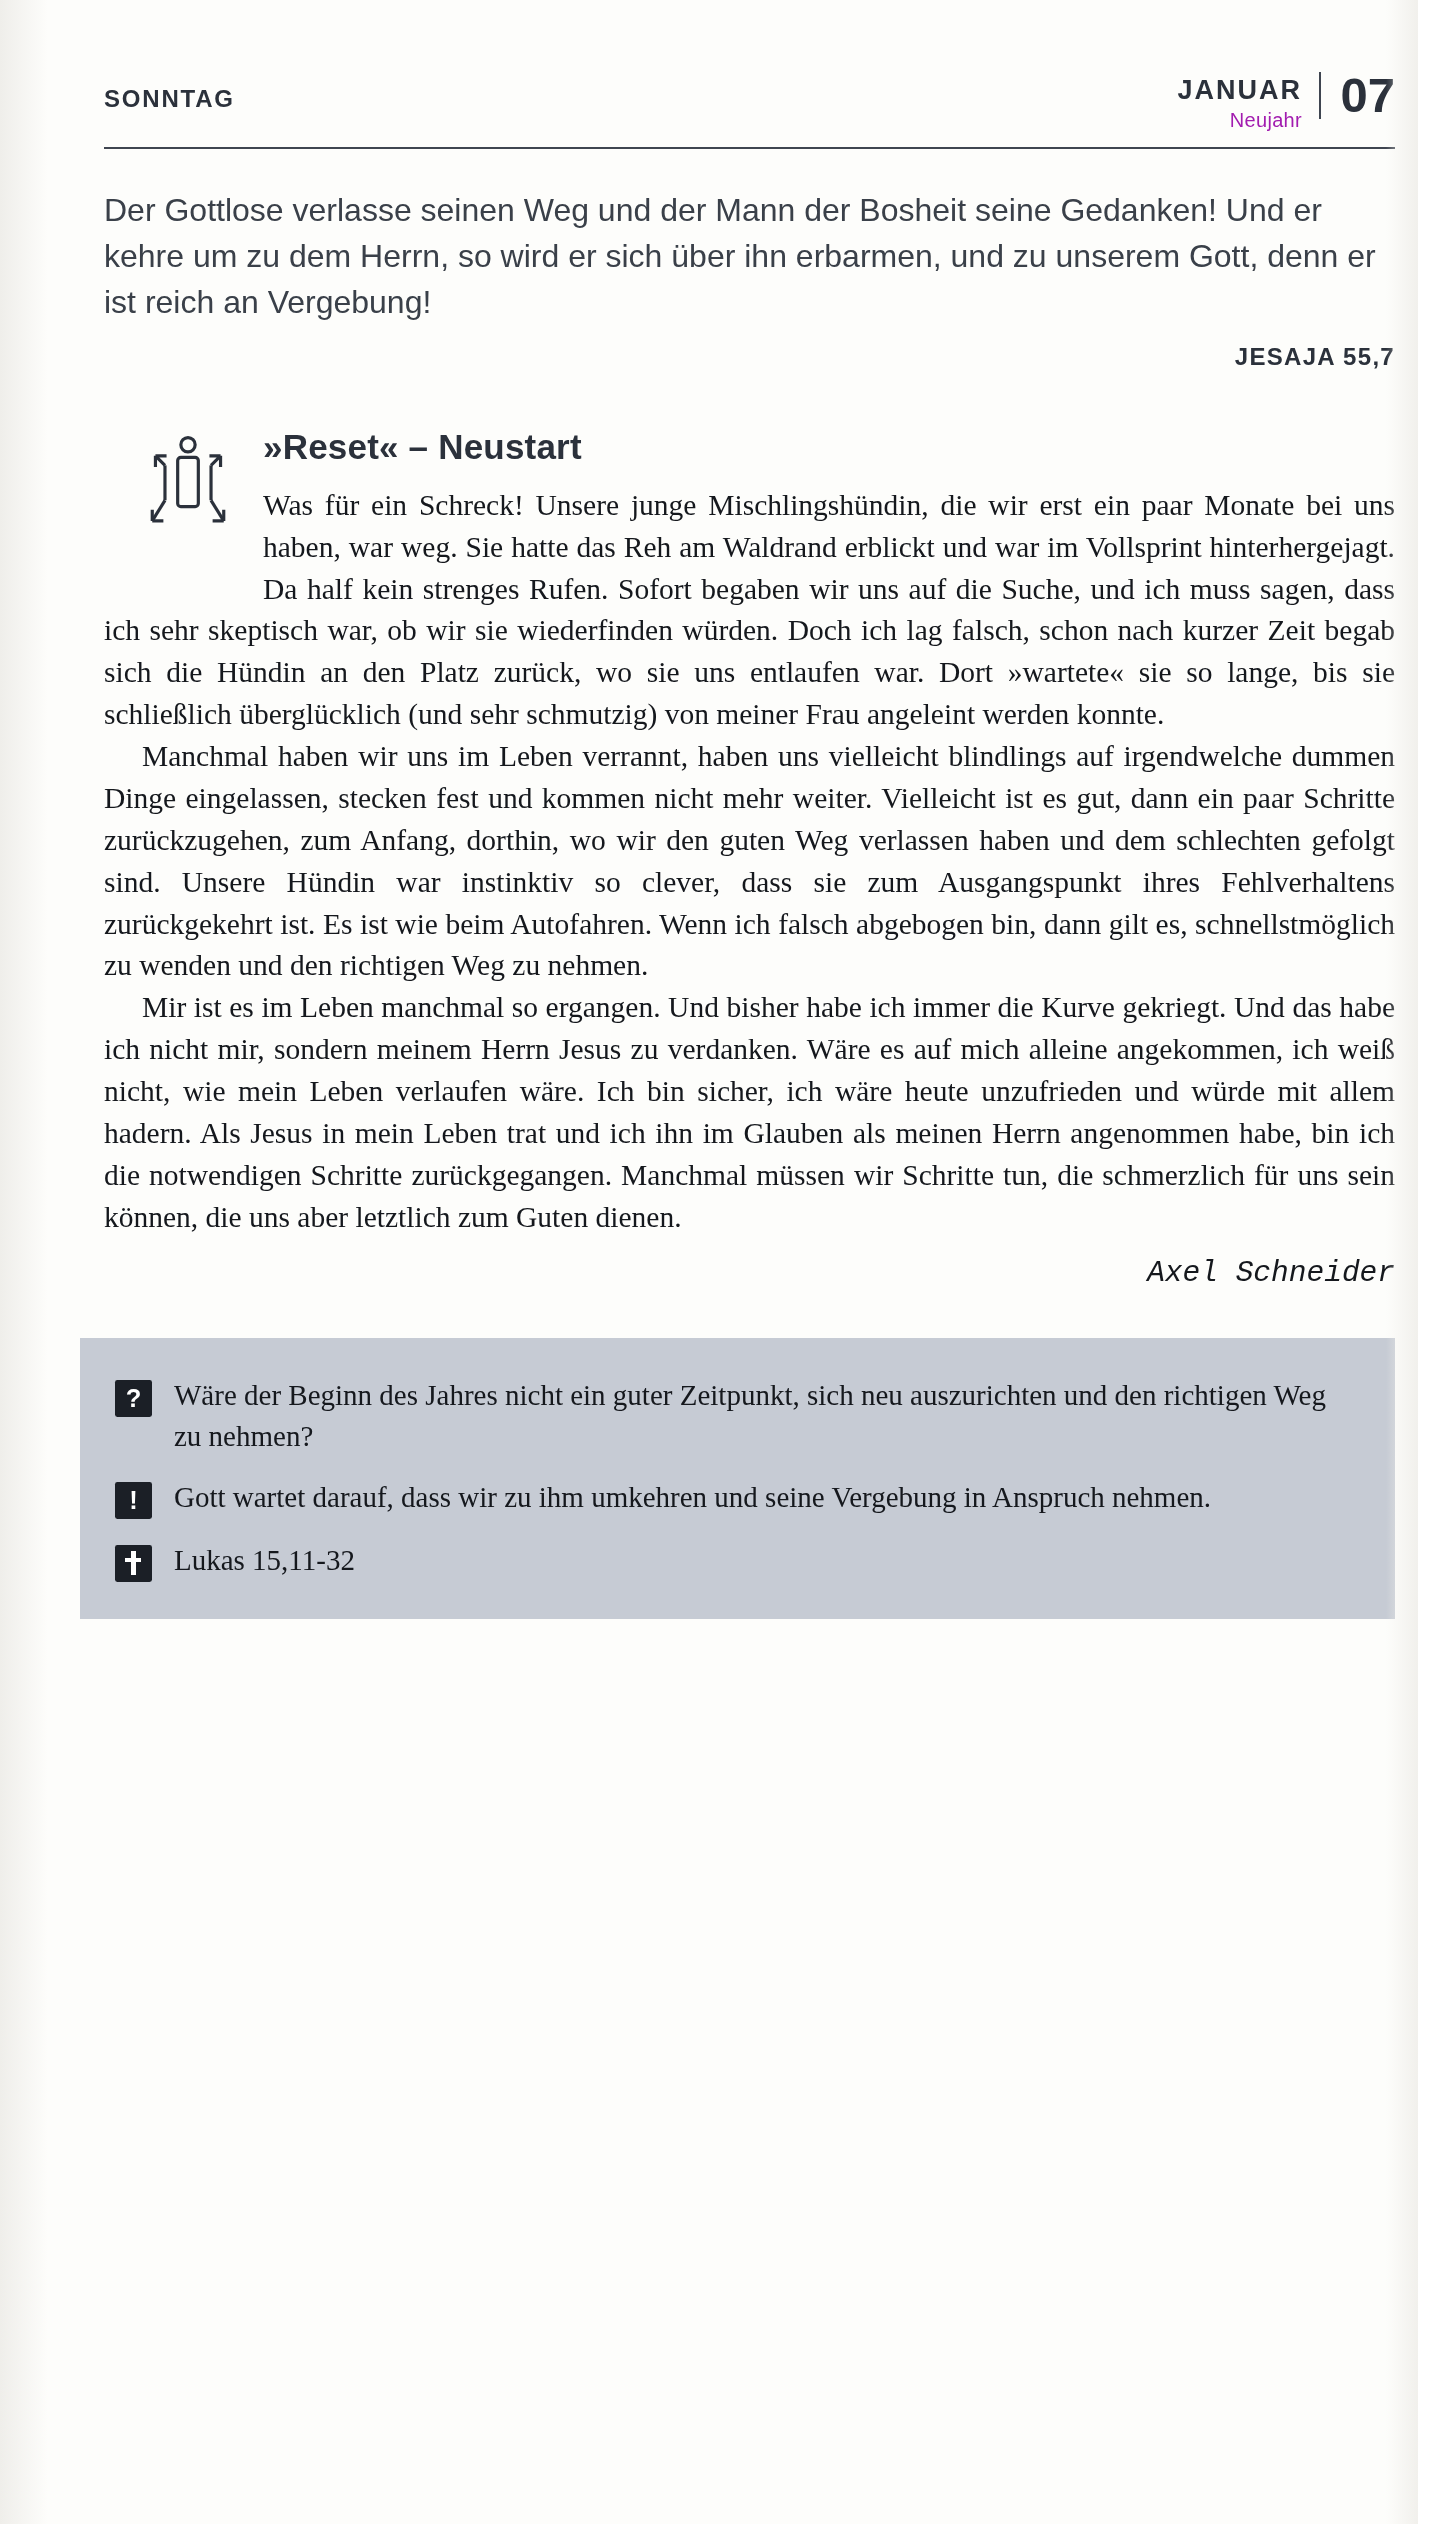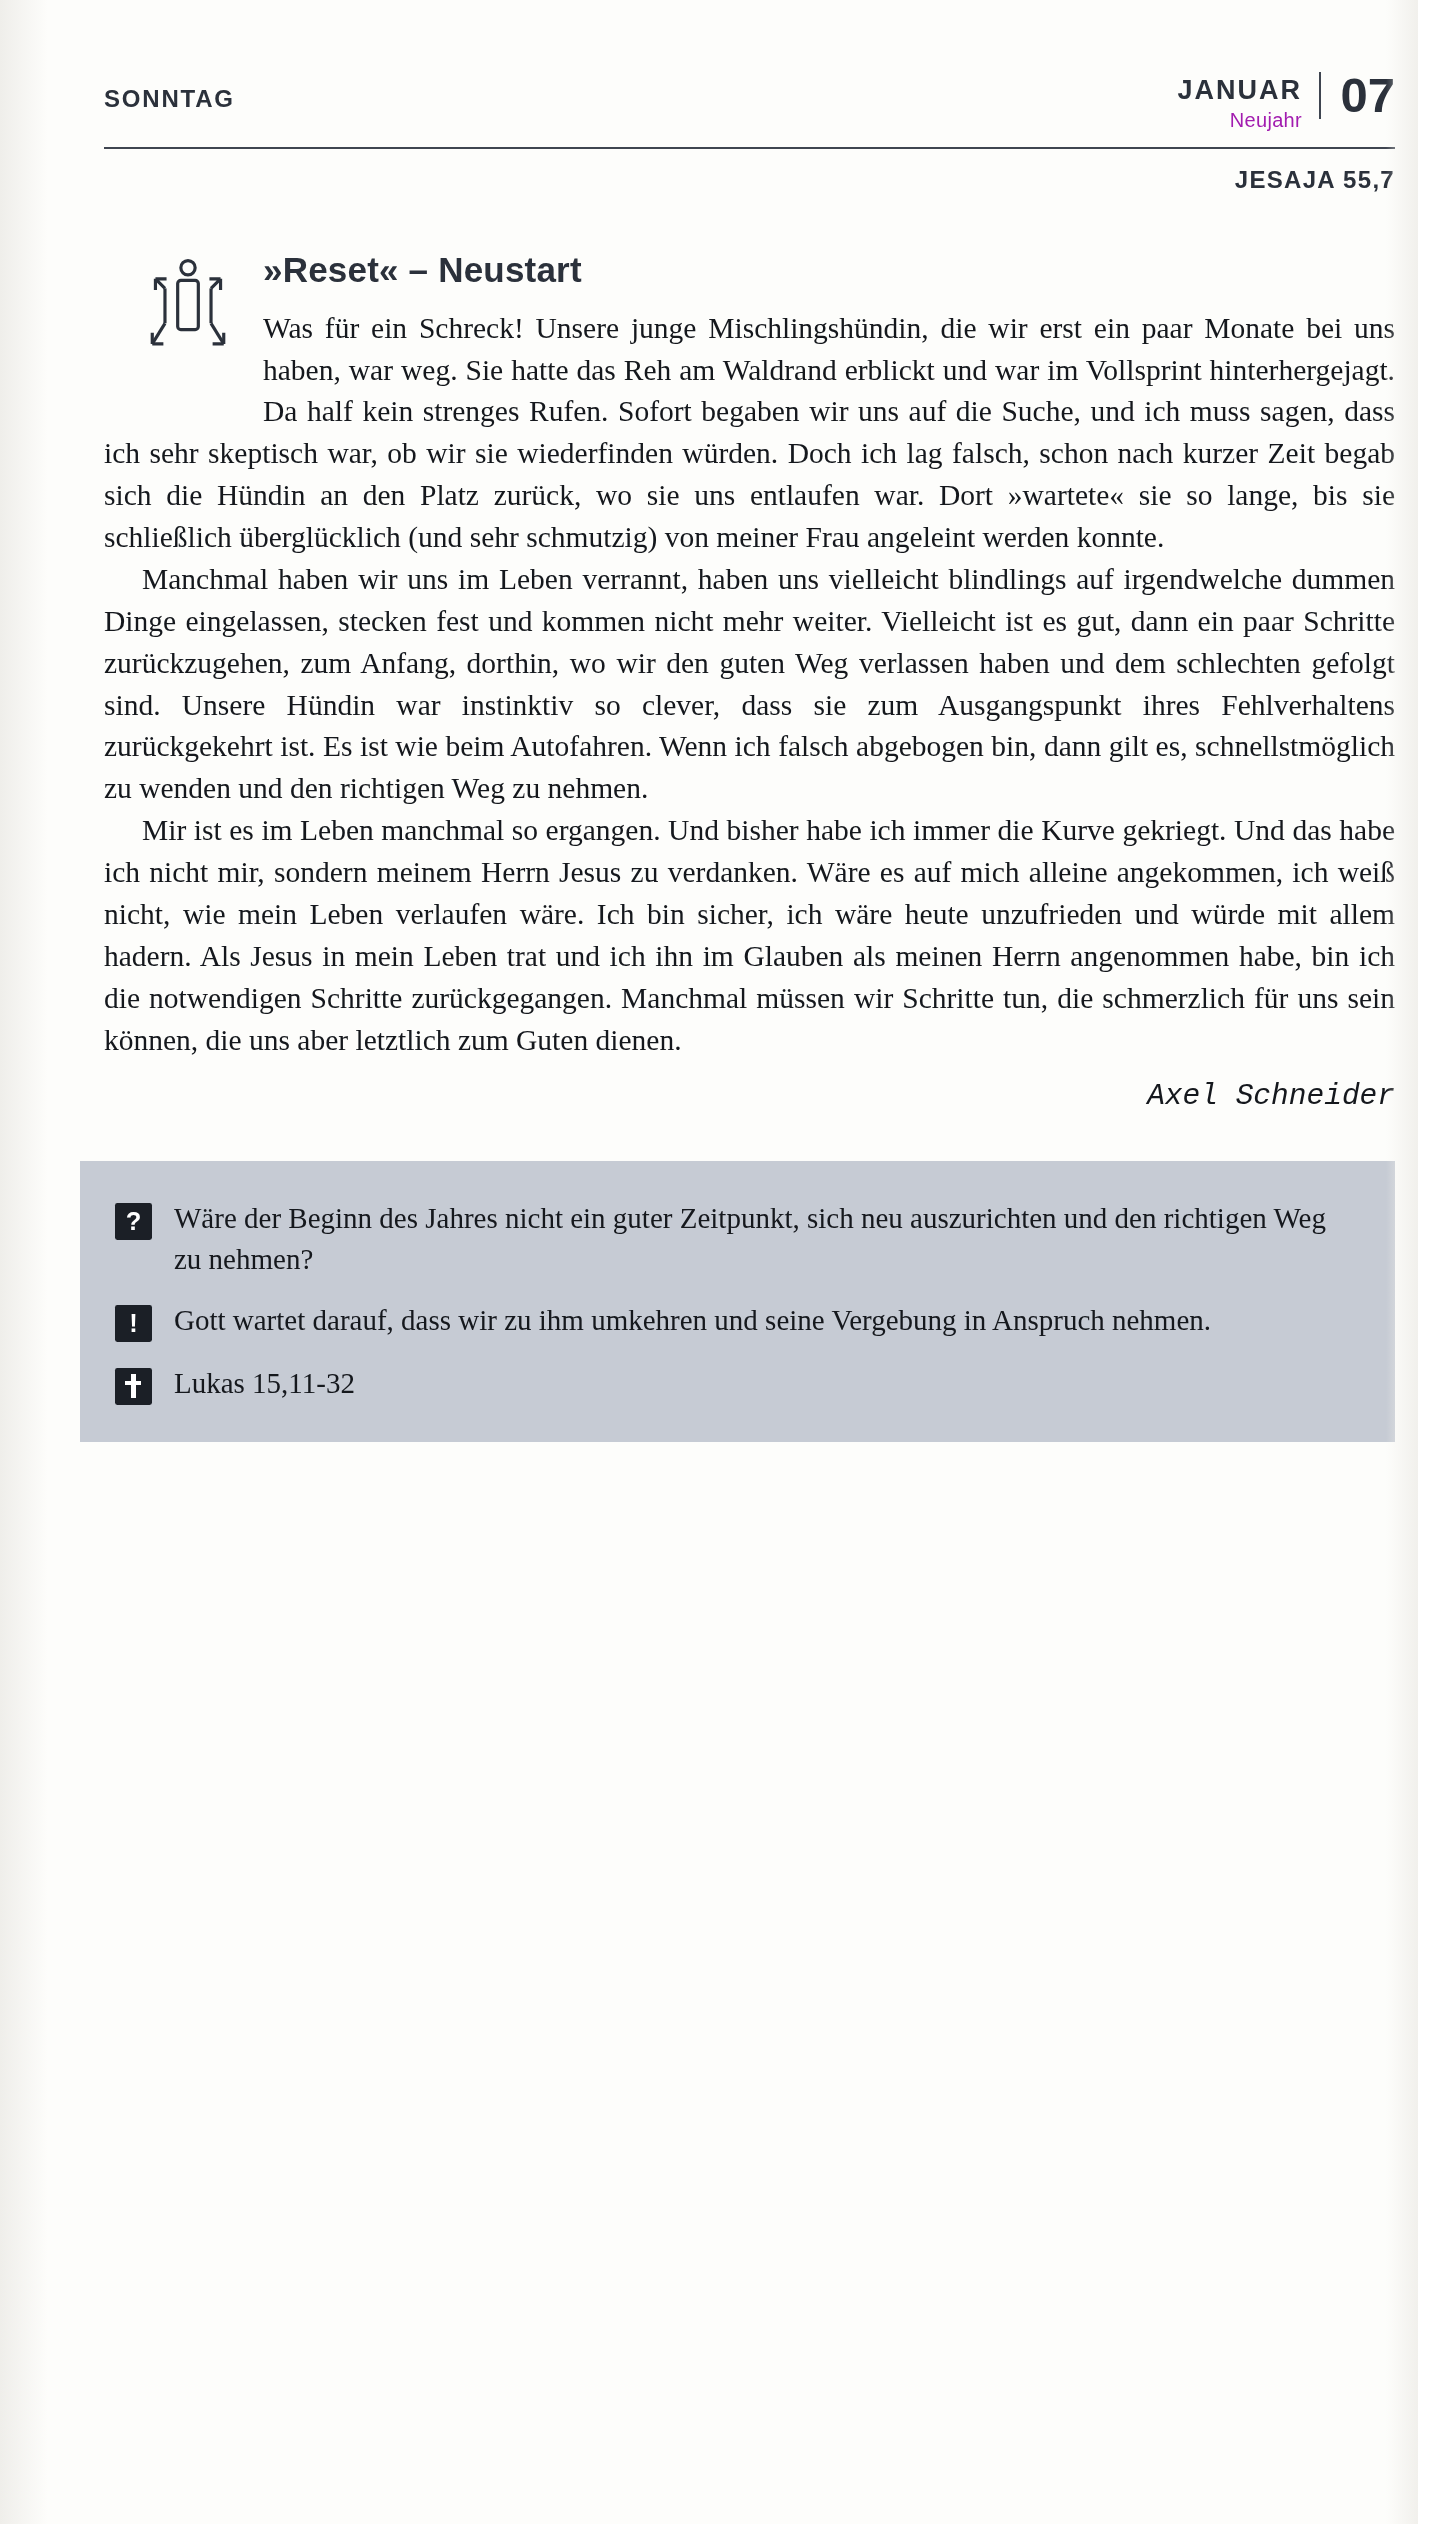--- a/index.html
+++ b/index.html
@@ -243,20 +243,21 @@
         <div class="month-block">
           <div class="month">JANUAR</div>
           <div class="holiday">Neujahr</div>
         </div>
         <div class="daynum-wrap">
           <div class="daynum">07</div>
         </div>
       </div>
     </div>
 
+    <div class="verse">Der Gottlose verlasse seinen Weg und der Mann der Bosheit seine Gedanken! Und er kehre um zu dem Herrn, so wird er sich über ihn erbarmen, und zu unserem Gott, denn er ist reich an Vergebung!</div>
     <div class="verse-ref">JESAJA 55,7</div>
 
     <div class="article">
 
       <div class="icon-figure">
         <svg viewBox="0 0 150 170" width="120" height="135" xmlns="http://www.w3.org/2000/svg">
           <circle cx="75" cy="16" r="9" fill="none" stroke="#2b313b" stroke-width="4"></circle>
           <rect x="62" y="32" width="26" height="62" rx="4" fill="none" stroke="#2b313b" stroke-width="4"></rect>
           <path d="M46 42 L46 86" fill="none" stroke="#2b313b" stroke-width="4"></path>
           <path d="M104 42 L104 86" fill="none" stroke="#2b313b" stroke-width="4"></path>

